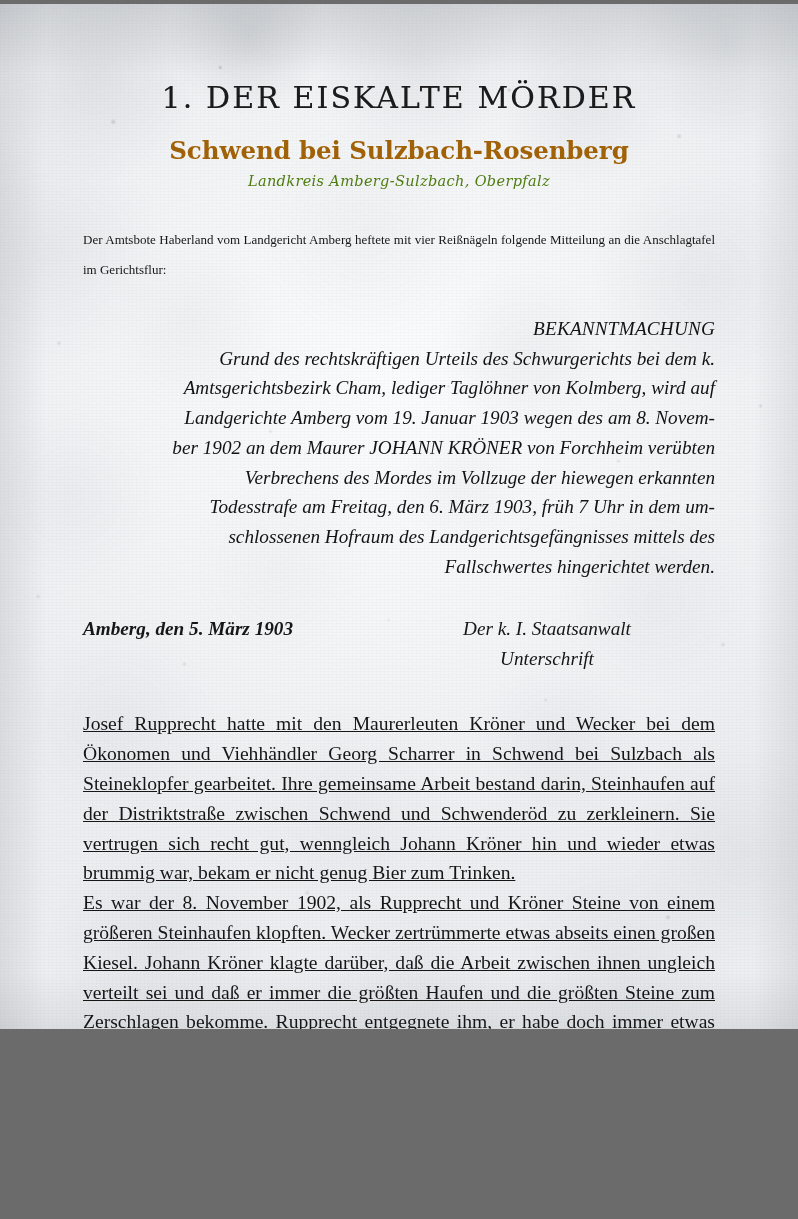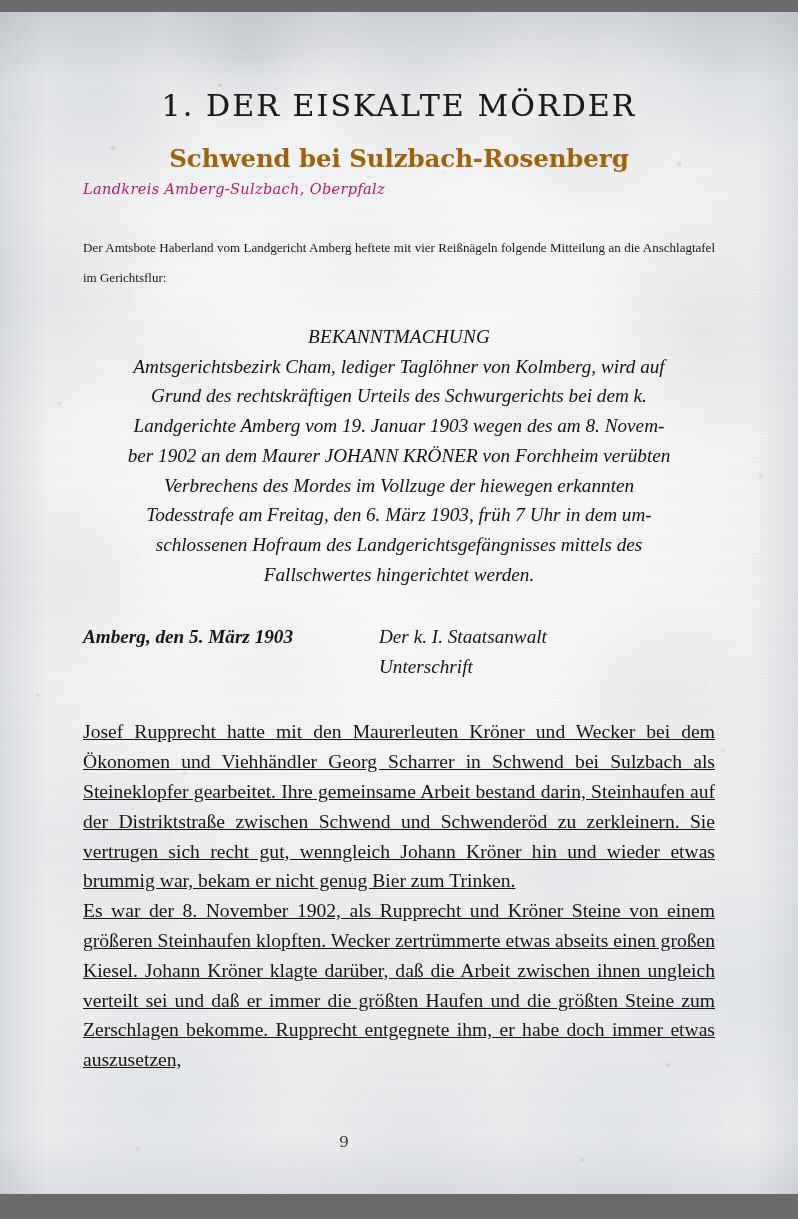--- a/index.html
+++ b/index.html
@@ -5,22 +5,22 @@
 <style>
   html, body {
     margin: 0;
     padding: 0;
     background: #6b6b6b;
   }
 
   .page {
     position: relative;
     width: 798px;
-    height: 1182px;
-    margin: 12px auto;
+    height: 1025px;
+    margin: 4px auto;
     overflow: hidden;
     background-color: #f2f3f4;
     font-family: "Liberation Serif", "DejaVu Serif", serif;
     color: #161616;
   }
 
   
   .paper-base {
     position: absolute;
     inset: 0;
@@ -126,27 +126,27 @@
     font-family: "DejaVu Serif", "Liberation Serif", serif;
     font-weight: 700;
     font-size: 24.5px;
     letter-spacing: -0.1px;
     color: #a16207;
   }
 
   .district-subtitle {
     margin: 0;
     padding-top: 8px;
-    text-align: left;
+    text-align: center;
     font-family: "DejaVu Serif", "Liberation Serif", serif;
     font-style: italic;
     font-weight: 400;
     font-size: 14.5px;
     letter-spacing: .35px;
-    color: #be185d;
+    color: #4d7c0f;
   }
 
   .intro-paragraph {
     margin: 0;
     padding-top: 36px;
     font-size: 13px;
     line-height: 29.5px;
     text-align: justify;
     text-align-last: left;
     hyphens: none;
@@ -154,32 +154,32 @@
 
   .proclamation {
     margin: 0;
     padding-top: 30px;
     text-align: center;
     font-style: italic;
     font-size: 19.2px;
     line-height: 29.7px;
     color: #131313;
   }
-  .proclamation .line { display: block; white-space: nowrap; }
+  .proclamation .line { display: block; white-space: nowrap; text-align: right; }
   .proclamation .headline { letter-spacing: .2px; }
 
   .signature-block {
     display: flex;
     padding-top: 33px;
     font-style: italic;
     font-size: 19.2px;
     line-height: 29.5px;
   }
   .sig-left  { width: 296px; flex: none; font-weight: bold; }
-  .sig-right { flex: 1; }
+  .sig-right { flex: 1; text-align: center; }
   .sig-right .line { display: block; }
 
   .body-text {
     padding-top: 36px;
     font-size: 19.6px;
     line-height: 29.8px;
   }
   .body-text p {
     margin: 0;
     text-align: justify;
@@ -219,22 +219,22 @@
     <h1 class="chapter-title">1. DER EISKALTE MÖRDER</h1>
 
     <h2 class="location-heading">Schwend bei Sulzbach-Rosenberg</h2>
 
     <p class="district-subtitle">Landkreis Amberg-Sulzbach, Oberpfalz</p>
 
     <p class="intro-paragraph">Der Amtsbote Haberland vom Landgericht Amberg heftete mit vier Reißnägeln folgende Mitteilung an die Anschlagtafel im Gerichtsflur:</p>
 
     <div class="proclamation">
       <span class="line headline">BEKANNTMACHUNG</span>
+      <span class="line">Grund des rechtskräftigen Urteils des Schwurgerichts bei dem k.</span>
       <span class="line">Amtsgerichtsbezirk Cham, lediger Taglöhner von Kolmberg, wird auf</span>
-      <span class="line">Grund des rechtskräftigen Urteils des Schwurgerichts bei dem k.</span>
       <span class="line">Landgerichte Amberg vom 19. Januar 1903 wegen des am 8. Novem-</span>
       <span class="line">ber 1902 an dem Maurer JOHANN KRÖNER von Forchheim verübten</span>
       <span class="line">Verbrechens des Mordes im Vollzuge der hiewegen erkannten</span>
       <span class="line">Todesstrafe am Freitag, den 6. März 1903, früh 7 Uhr in dem um-</span>
       <span class="line">schlossenen Hofraum des Landgerichtsgefängnisses mittels des</span>
       <span class="line">Fallschwertes hingerichtet werden.</span>
     </div>
 
     <div class="signature-block">
       <div class="sig-left">Amberg, den 5. März 1903</div>

